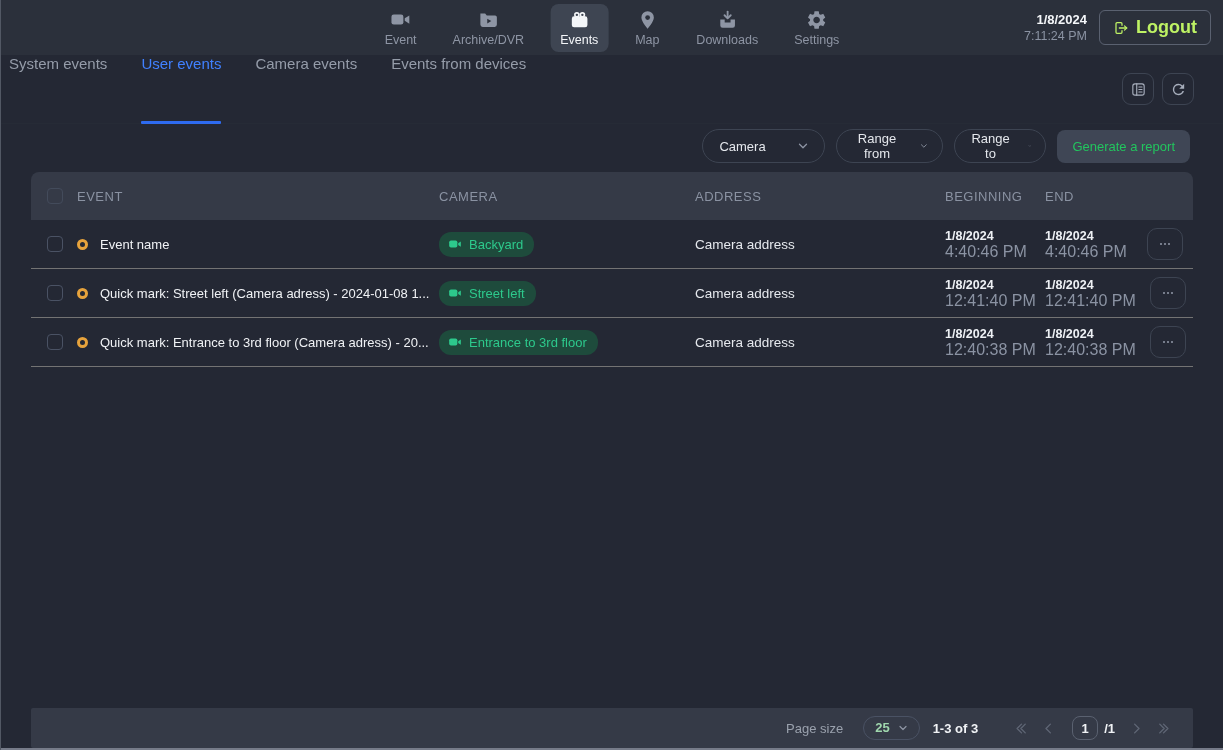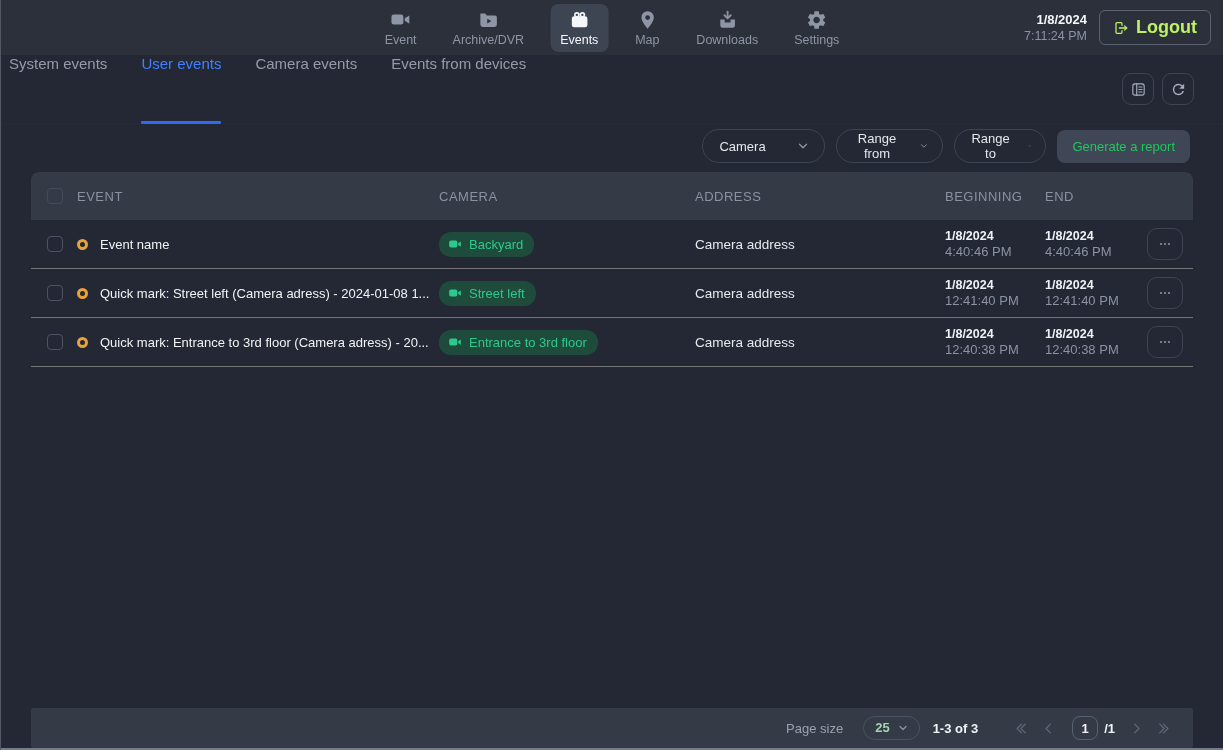--- a/index.html
+++ b/index.html
@@ -105,21 +105,21 @@
   }
   .tag {
     display:inline-flex; align-items:center; gap:7px;
     background:#1e4b3c; color:#2dc98c; border-radius:12px;
     padding:5px 11px 5px 9px; font-size:13px; white-space:nowrap; max-width:230px; overflow:hidden;
   }
   .tag svg { width:14px; height:14px; flex:0 0 auto; }
   .cell-address { font-size:13.5px; color:#e6e9ee; white-space:nowrap; }
   .cell-time { line-height:16px; white-space:nowrap; }
   .cell-time .d { font-size:12.5px; font-weight:bold; color:#eef1f5; }
-  .cell-time .t { font-size:13px; color:#8b93a3; }
+  .cell-time .t { font-size:16px; color:#8b93a3; }
   .actions-btn {
     width:36px; height:32px; border:1px solid #3d4452; border-radius:10px;
     background:transparent; color:#9aa2b1; display:flex; align-items:center; justify-content:center;
     cursor:pointer; justify-self:end;
   }
   .actions-btn svg { width:16px; height:16px; }
 
   
   .pagebar {
     position:absolute; left:30px; right:30px; bottom:2px; height:40px;

